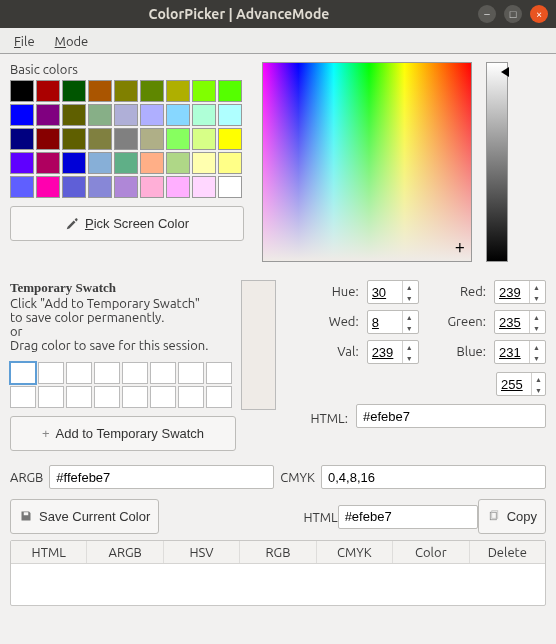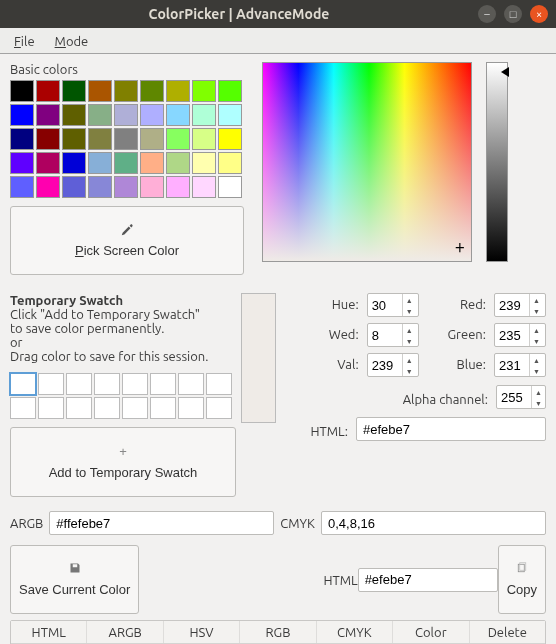--- a/index.html
+++ b/index.html
@@ -62,28 +62,27 @@
     grid-auto-rows: 22px;
     gap: 2px;
   }
   .swatch {
     border: 1px solid #999;
   }
   .btn {
     background: #f7f6f5;
     border: 1px solid #bdbcb9;
     border-radius: 3px;
-    padding: 16px 8px;
+    padding: 9px 8px;
     font-size: 13px;
     display: inline-flex;
     align-items: center;
     justify-content: center;
     gap: 6px;
     color: #333;
-    flex-direction: column;
   }
   .pick-btn { width: 234px; margin-top: 8px; }
   
   .gradient-wrap { display: flex; margin-left: 18px; }
   .gradient {
     width: 210px; height: 200px;
     position: relative;
     background:
       linear-gradient(to bottom, rgba(239,235,231,0) 0%, rgba(239,235,231,1) 100%),
       linear-gradient(to right, #ff00ff 0%, #0000ff 17%, #00ffff 34%, #00ff00 51%, #ffff00 68%, #ff8000 84%, #ff0000 100%);
@@ -103,21 +102,21 @@
   .lum-slider .arrow {
     position: absolute; right: -2px; top: 4px;
     width: 0; height: 0;
     border-top: 5px solid transparent;
     border-bottom: 5px solid transparent;
     border-right: 8px solid #000;
   }
   
   .temp-section { margin-top: 18px; display: flex; }
   .temp-left { width: 300px; }
-  .temp-title { font-weight: bold; }
+  .temp-title { font-weight: bold; font-family: Liberation Serif, serif; }
   .temp-slots {
     margin-top: 10px;
     display: grid;
     grid-template-columns: repeat(8, 26px);
     grid-auto-rows: 22px;
     gap: 2px;
   }
   .slot {
     border: 1px solid #bbb;
     background: #fff;
@@ -139,21 +138,21 @@
     align-content: start;
   }
   .lbl { text-align: right; padding-top: 4px; }
   .spin {
     display: flex; align-items: stretch;
     border: 1px solid #bdbcb9; border-radius: 2px;
     background: #fff; height: 24px;
   }
   .spin input {
     border: none; width: 34px; padding: 0 4px; font-size: 13px;
-    background: transparent; outline: none;
+    background: transparent; outline: none; text-decoration: underline;
   }
   .spin .arrows {
     width: 14px; border-left: 1px solid #d0cfcd;
     display: flex; flex-direction: column;
   }
   .spin .arrows div {
     flex: 1; font-size: 7px; display: flex; align-items: center; justify-content: center;
     color: #555;
   }
   .alpha-row { grid-column: 1 / 5; display: flex; justify-content: flex-end; gap: 8px; align-items: center; margin-top: 2px;}
@@ -350,21 +349,20 @@
         <div class="lbl">Blue:</div>
         <div class="spin">
             <input value="231" style="">
             <div class="arrows">
               <div>▲</div>
               <div>▼</div>
             </div>
           </div>
 
         <div class="alpha-row">
-          <div class="lbl">Alpha channel:</div>
           <div class="spin">
               <input value="255" style="">
               <div class="arrows">
                 <div>▲</div>
                 <div>▼</div>
               </div>
             </div>
         </div>
       </div>
 

